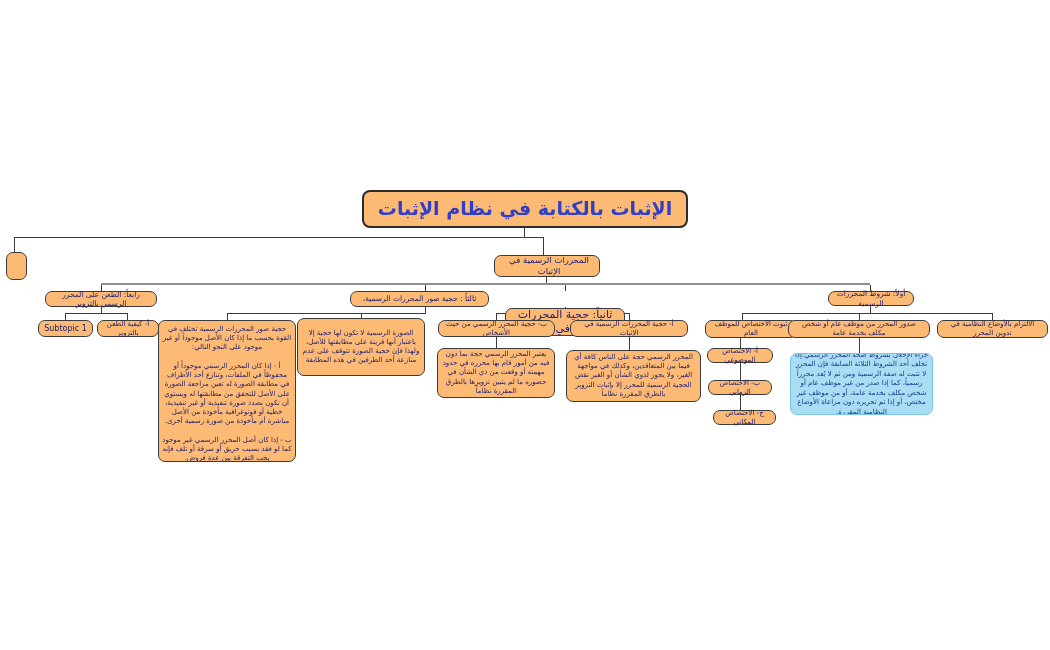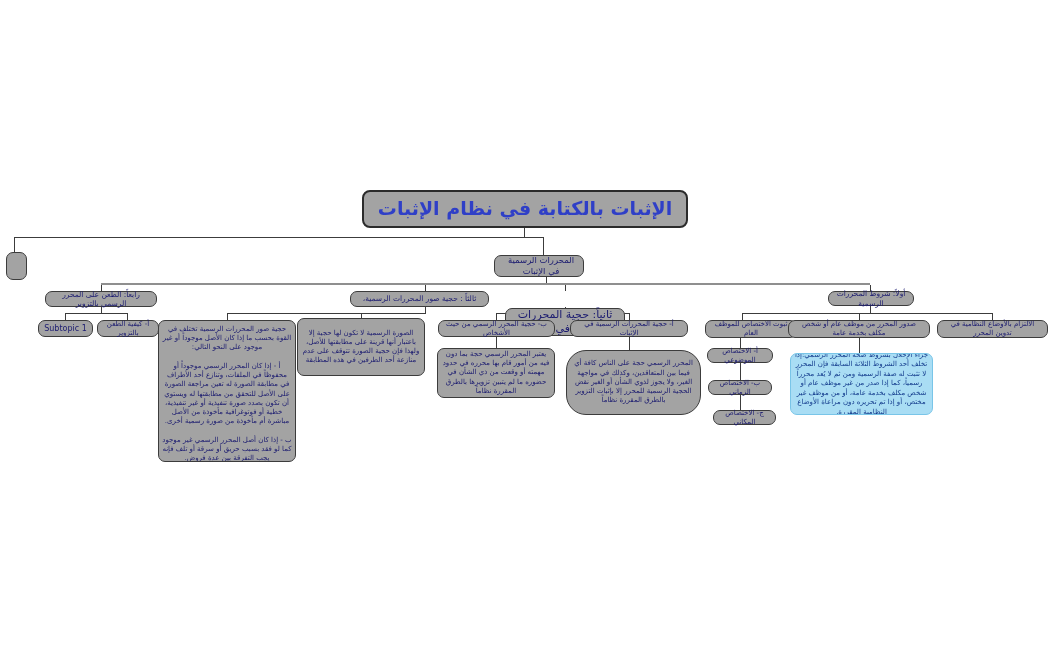--- a/index.html
+++ b/index.html
@@ -3,21 +3,21 @@
 <meta charset="utf-8">
 <style>
   html,body{margin:0;padding:0;}
   body{
     width:1050px;height:650px;position:relative;overflow:hidden;
     background:#ffffff;font-family:"DejaVu Sans",sans-serif;
   }
   .canvas{position:absolute;inset:0;}
   .node{
     position:absolute;box-sizing:border-box;
-    border:1px solid #3c3c3c;border-radius:7px;background:#a3a3a3;
+    border:1px solid #3c3c3c;border-radius:7px;background:#fdba74;
     color:#1b1b70;display:flex;align-items:center;justify-content:center;
     text-align:center;font-size:8px;line-height:1.25;padding:1px 4px;
   }
   .root-node{
     border-width:2px;border-color:#2b2b2b;border-radius:8px;
     font-size:19px;font-weight:bold;color:#2f3fc7;
   }
   .para{
     font-size:7px;line-height:1.32;align-items:flex-start;
     padding:4px 3px;white-space:pre-line;overflow:hidden;
@@ -71,39 +71,39 @@
   <div class="line" style="left:992px;top:313px;width:1px;height:7px;"></div>
   <div class="line" style="left:740px;top:338px;width:1px;height:10px;"></div>
   <div class="line" style="left:740px;top:363px;width:1px;height:17px;"></div>
   <div class="line" style="left:740px;top:395px;width:1px;height:15px;"></div>
   <div class="line" style="left:859px;top:338px;width:1px;height:15px;"></div>
 
   <div class="node root-node rtl" style="left:362px;top:190px;width:326px;height:38px;">الإثبات بالكتابة في نظام الإثبات</div>
 
   <div class="node" style="left:6px;top:252px;width:21px;height:28px;"></div>
 
-  <div class="node rtl" style="left:494px;top:255px;width:90px;height:22px;font-size:8.5px;padding-left:8px;">المحررات الرسمية في الإثبات</div>
+  <div class="node rtl" style="left:494px;top:255px;width:106px;height:22px;font-size:8.5px;padding-left:8px;">المحررات الرسمية في الإثبات</div>
 
   <div class="node rtl" style="left:45px;top:291px;width:112px;height:16px;font-size:7.5px;border-radius:7px;">رابعاً: الطعن على المحرر الرسمي بالتزوير</div>
   <div class="node" style="left:38px;top:320px;width:55px;height:17px;font-size:8px;">Subtopic 1</div>
   <div class="node rtl" style="left:97px;top:320px;width:62px;height:17px;font-size:7px;">أ- كيفية الطعن بالتزوير</div>
 
   <div class="node rtl" style="left:350px;top:291px;width:139px;height:16px;font-size:7.5px;">ثالثاً : حجية صور المحررات الرسمية،</div>
   <div class="node para rtl" style="left:158px;top:320px;width:138px;height:142px;">حجية صور المحررات الرسمية تختلف في القوة بحسب ما إذا كان الأصل موجوداً أو غير موجود على النحو التالي:
 
 أ - إذا كان المحرر الرسمي موجوداً أو محفوظاً في الملفات، وتنازع أحد الأطراف في مطابقة الصورة له تعين مراجعة الصورة على الأصل للتحقق من مطابقتها له ويستوي أن تكون بصدد صورة تنفيذية أو غير تنفيذية، خطية أو فوتوغرافية مأخوذة من الأصل مباشرة أم مأخوذة من صورة رسمية أخرى.
 
 ب - إذا كان أصل المحرر الرسمي غير موجود كما لو فقد بسبب حريق أو سرقة أو تلف فإنه يجب التفرقة بين عدة فروض.</div>
   <div class="node para rtl" style="left:297px;top:318px;width:128px;height:58px;align-items:center;">الصورة الرسمية لا تكون لها حجية إلا باعتبار أنها قرينة على مطابقتها للأصل، ولهذا فإن حجية الصورة تتوقف على عدم منازعة أحد الطرفين في هذه المطابقة</div>
 
   <div class="node rtl" style="left:505px;top:308px;width:120px;height:28px;font-size:11px;">ثانياً: حجية المحررات الرسمية في الإثبات.</div>
   <div class="node rtl" style="left:438px;top:320px;width:117px;height:17px;font-size:7px;">ب- حجية المحرر الرسمي من حيث الأشخاص</div>
   <div class="node rtl" style="left:570px;top:320px;width:118px;height:17px;font-size:7px;">أ- حجية المحررات الرسمية في الإثبات</div>
   <div class="node para rtl" style="left:437px;top:348px;width:118px;height:50px;align-items:center;">يعتبر المحرر الرسمي حجة بما دون فيه من أمور قام بها محرره في حدود مهمته أو وقعت من ذي الشأن في حضوره ما لم يتبين تزويرها بالطرق المقررة نظاماً</div>
-  <div class="node para rtl" style="left:566px;top:350px;width:135px;height:65px;align-items:center;border-radius:20px;">المحرر الرسمي حجة على الناس كافة أي فيما بين المتعاقدين، وكذلك في مواجهة الغير، ولا يجوز لذوي الشأن أو الغير نقض الحجية الرسمية للمحرر إلا بإثبات التزوير بالطرق المقررة نظاماً</div>
+  <div class="node para rtl" style="left:566px;top:350px;width:135px;height:52px;align-items:center;">المحرر الرسمي حجة على الناس كافة أي فيما بين المتعاقدين، وكذلك في مواجهة الغير، ولا يجوز لذوي الشأن أو الغير نقض الحجية الرسمية للمحرر إلا بإثبات التزوير بالطرق المقررة نظاماً</div>
 
   <div class="node rtl" style="left:828px;top:291px;width:86px;height:15px;font-size:7.5px;">أولاً: شروط المحررات الرسمية</div>
   <div class="node rtl" style="left:705px;top:320px;width:92px;height:18px;font-size:7px;">ثبوت الاختصاص للموظف العام</div>
   <div class="node rtl" style="left:788px;top:320px;width:142px;height:18px;font-size:7px;">صدور المحرر من موظف عام أو شخص مكلف بخدمة عامة</div>
   <div class="node rtl" style="left:937px;top:320px;width:111px;height:18px;font-size:7px;">الالتزام بالأوضاع النظامية في تدوين المحرر</div>
 
   <div class="node rtl" style="left:707px;top:348px;width:66px;height:15px;font-size:7px;">أ- الاختصاص الموضوعي</div>
   <div class="node rtl" style="left:708px;top:380px;width:64px;height:15px;font-size:7px;">ب- الاختصاص الزماني</div>
   <div class="node rtl" style="left:713px;top:410px;width:63px;height:15px;font-size:7px;">ج- الاختصاص المكاني</div>
 

